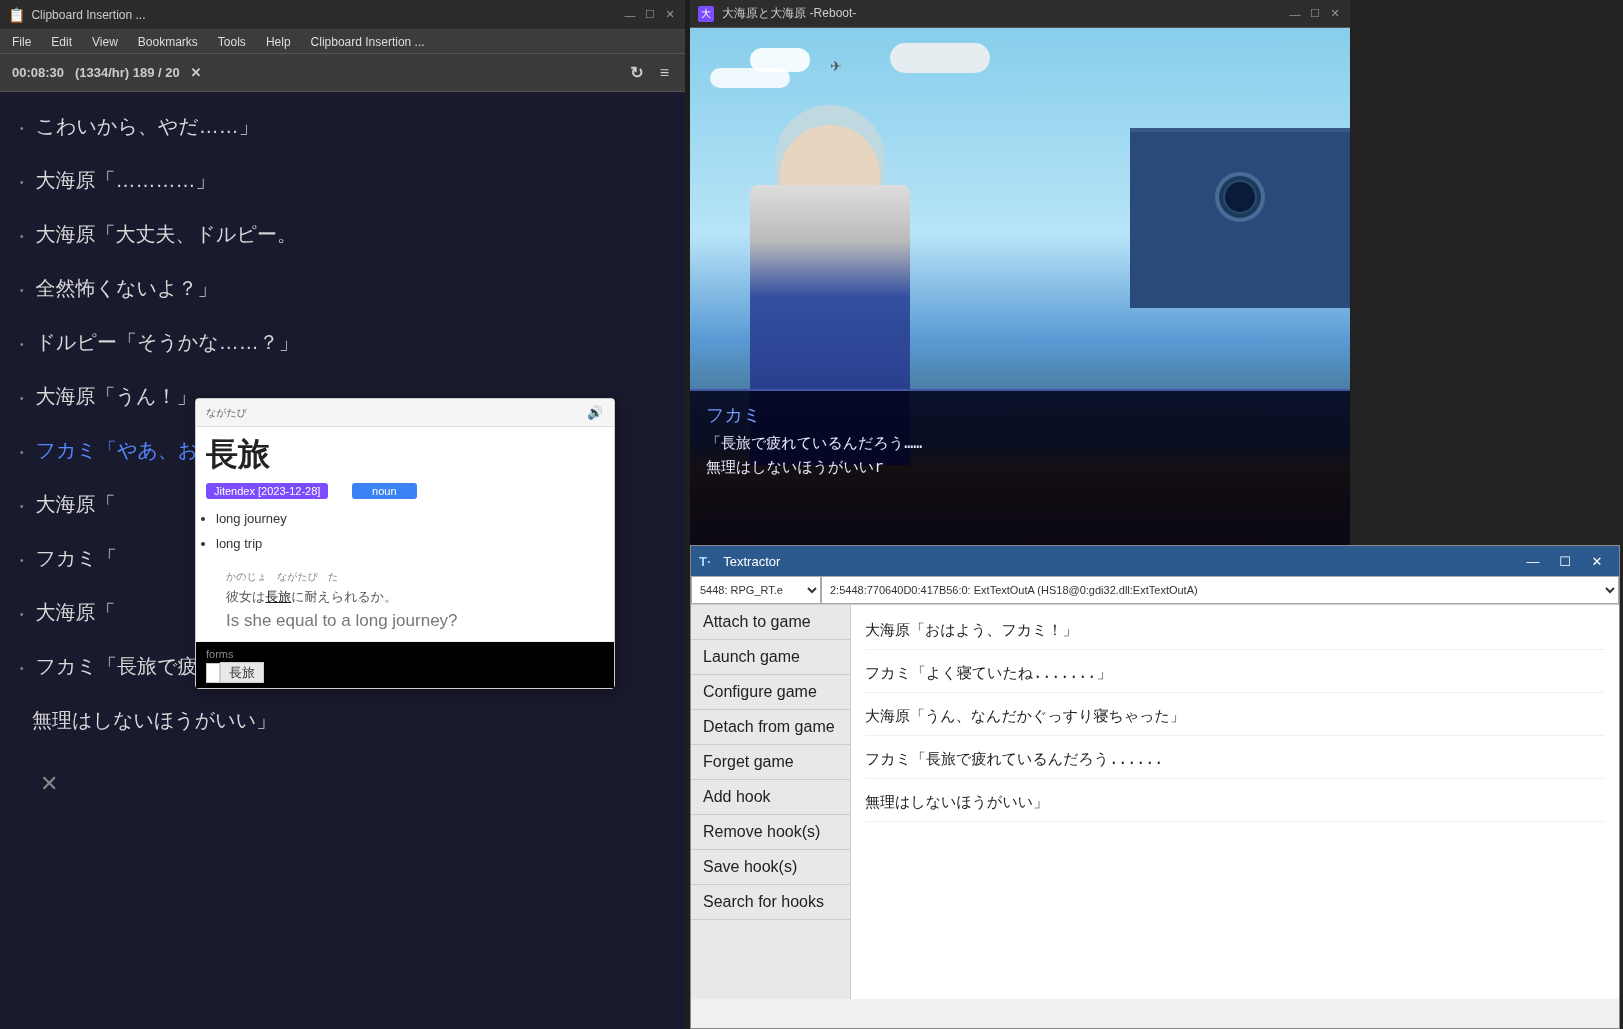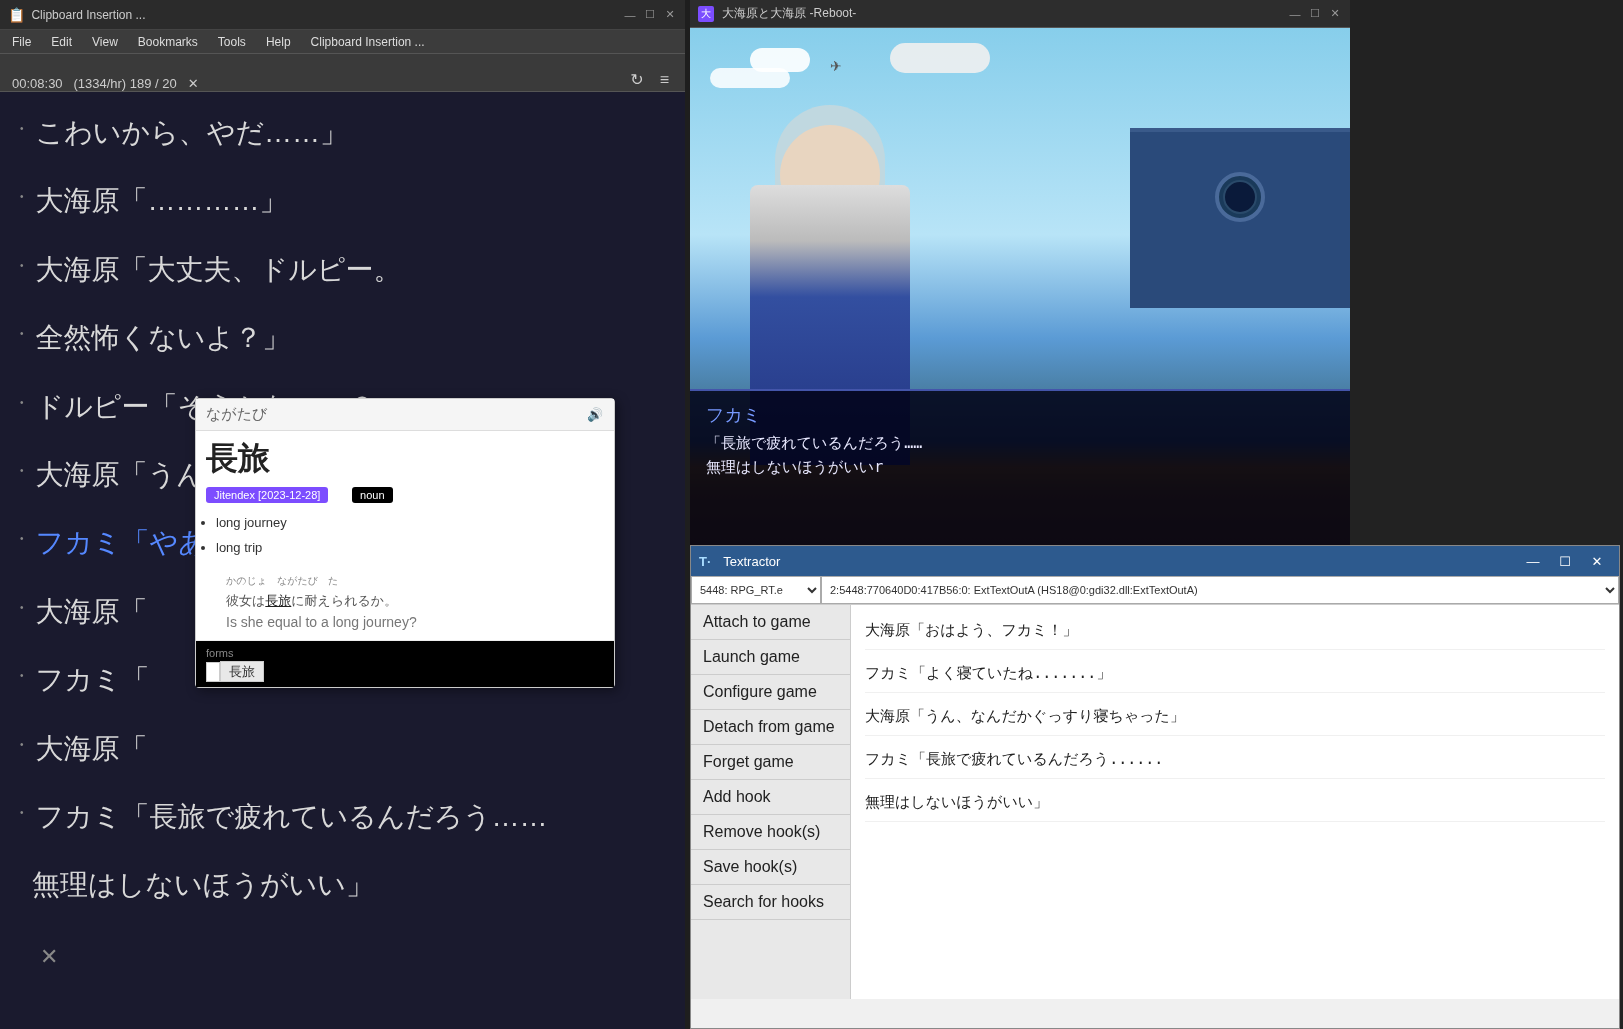--- a/index.html
+++ b/index.html
@@ -39,21 +39,21 @@
 
     .bullet {
       color: #888;
       margin-right: 12px;
       font-size: 10px;
       margin-top: 12px;
       flex-shrink: 0;
     }
 
     .line-text {
-      font-size: 28px;
+      font-size: 20px;
       color: #d8d8d8;
     }
 
     .line-text.active {
       color: #5588ff;
     }
 
     
     .dict-popup {
       position: absolute;
@@ -71,21 +71,21 @@
     .dict-header {
       background: #f5f5f5;
       padding: 6px 10px;
       display: flex;
       align-items: center;
       justify-content: space-between;
       border-bottom: 1px solid #ddd;
     }
 
     .dict-reading {
-      font-size: 15px;
+      font-size: 10px;
       color: #666;
     }
 
     .dict-word {
       font-size: 32px;
       font-weight: bold;
       color: #222;
       padding: 6px 10px;
     }
 
@@ -93,24 +93,24 @@
       background: #7c4dff;
       color: #fff;
       font-size: 11px;
       padding: 2px 8px;
       border-radius: 3px;
       margin: 0 10px 6px 10px;
       display: inline-block;
     }
 
     .dict-pos-badge {
-      background: #000000;
+      background: #3b82f6;
       color: #fff;
       font-size: 11px;
-      padding: 2px 8px;
+      padding: 2px 20px;
       border-radius: 3px;
       margin: 0 10px 8px 10px;
       display: inline-block;
     }
 
     .dict-meanings {
       padding: 0 10px 8px 20px;
       color: #333;
       line-height: 1.8;
     }
@@ -130,21 +130,21 @@
       font-size: 13px;
     }
 
     .dict-example .highlight {
       text-decoration: underline;
       color: #222;
     }
 
     .dict-example .en {
       color: #777;
-      font-size: 14px;
+      font-size: 17px;
     }
 
     .dict-forms-section {
       border-top: 1px solid #eee;
       padding: 6px 10px;
       background: #000000;
     }
 
     .dict-forms-label {
       font-size: 11px;
@@ -532,24 +532,25 @@
       color: #ddd;
       font-size: 12px;
       padding: 2px 8px;
       cursor: pointer;
     }
 
     .app-toolbar {
       background: #3a3a3a;
       height: 38px;
       display: flex;
-      align-items: flex-end;
+      align-items: center;
       padding: 0 12px;
       gap: 8px;
       border-bottom: 1px solid #555;
+      font-weight: bold;
     }
 
     .toolbar-info {
       color: #ccc;
       font-size: 13px;
       flex: 1;
     }
 
     .toolbar-icon-btn {
       color: #ccc;

